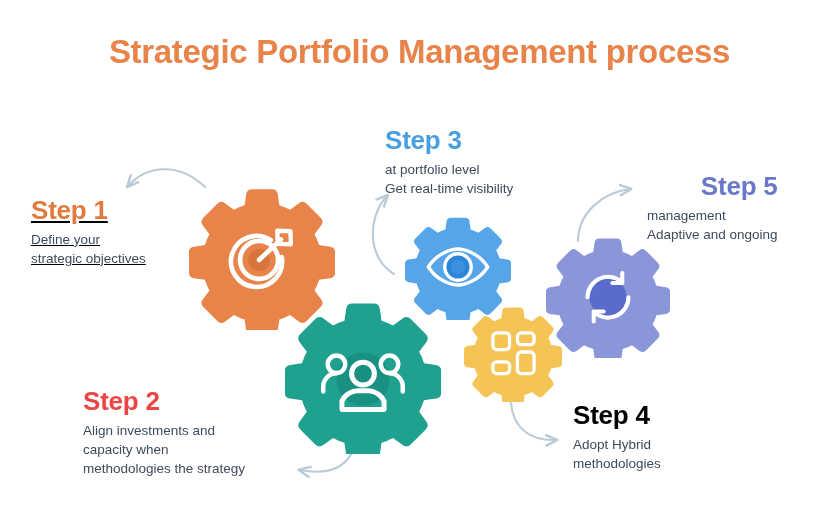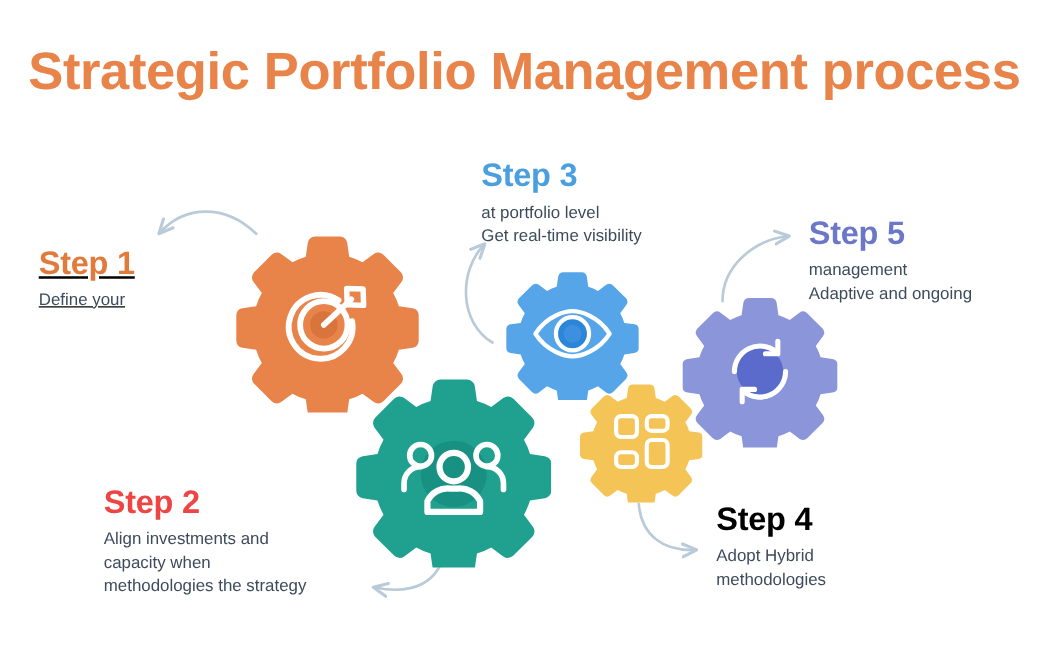--- a/index.html
+++ b/index.html
@@ -18,21 +18,21 @@
     width: 839px;
     height: 518px;
     background: #ffffff;
   }
   #title {
     position: absolute;
     left: 0;
     top: 33px;
     width: 839px;
     text-align: center;
-    font-size: 42px;
+    font-size: 33px;
     font-weight: bold;
     letter-spacing: -0.3px;
     color: #e8834a;
     white-space: nowrap;
   }
   .step-block {
     position: absolute;
   }
   .step-head {
     font-size: 26px;
@@ -215,20 +215,21 @@
         <path d="M 61.5 31.5 L 61.5 39.5 L 53.5 39.5" fill="none" stroke="#ffffff" stroke-width="3.3" stroke-linecap="round" stroke-linejoin="round"></path>
         <path d="M 38.5 70.5 L 38.5 62.5 L 46.5 62.5" fill="none" stroke="#ffffff" stroke-width="3.3" stroke-linecap="round" stroke-linejoin="round"></path>
       </g>
     </svg>
   </div>
 
   <div class="step-block" id="s1">
     <div class="step-head" style="color:#e07b3c;">Step 1</div>
     <div class="step-body">
       <span>Define your</span>
+      <span>strategic objectives</span>
     </div>
   </div>
 
   <div class="step-block" id="s2">
     <div class="step-head" style="color:#ef4444;">Step 2</div>
     <div class="step-body">
       <span>Align investments and</span>
       <span>capacity when</span>
       <span>methodologies the strategy</span>
     </div>
@@ -244,20 +245,20 @@
 
   <div class="step-block" id="s4">
     <div class="step-head" style="color:#000000;">Step 4</div>
     <div class="step-body">
       <span>Adopt Hybrid</span>
       <span>methodologies</span>
     </div>
   </div>
 
   <div class="step-block" id="s5">
-    <div class="step-head" style="color:#6b77c9;">Step 5</div>
+    <div class="step-head" style="color:#6b77c9;text-align:right;">Step 5</div>
     <div class="step-body">
       <span>management</span>
       <span>Adaptive and ongoing</span>
     </div>
   </div>
 
 </div>
 
 </body></html>

